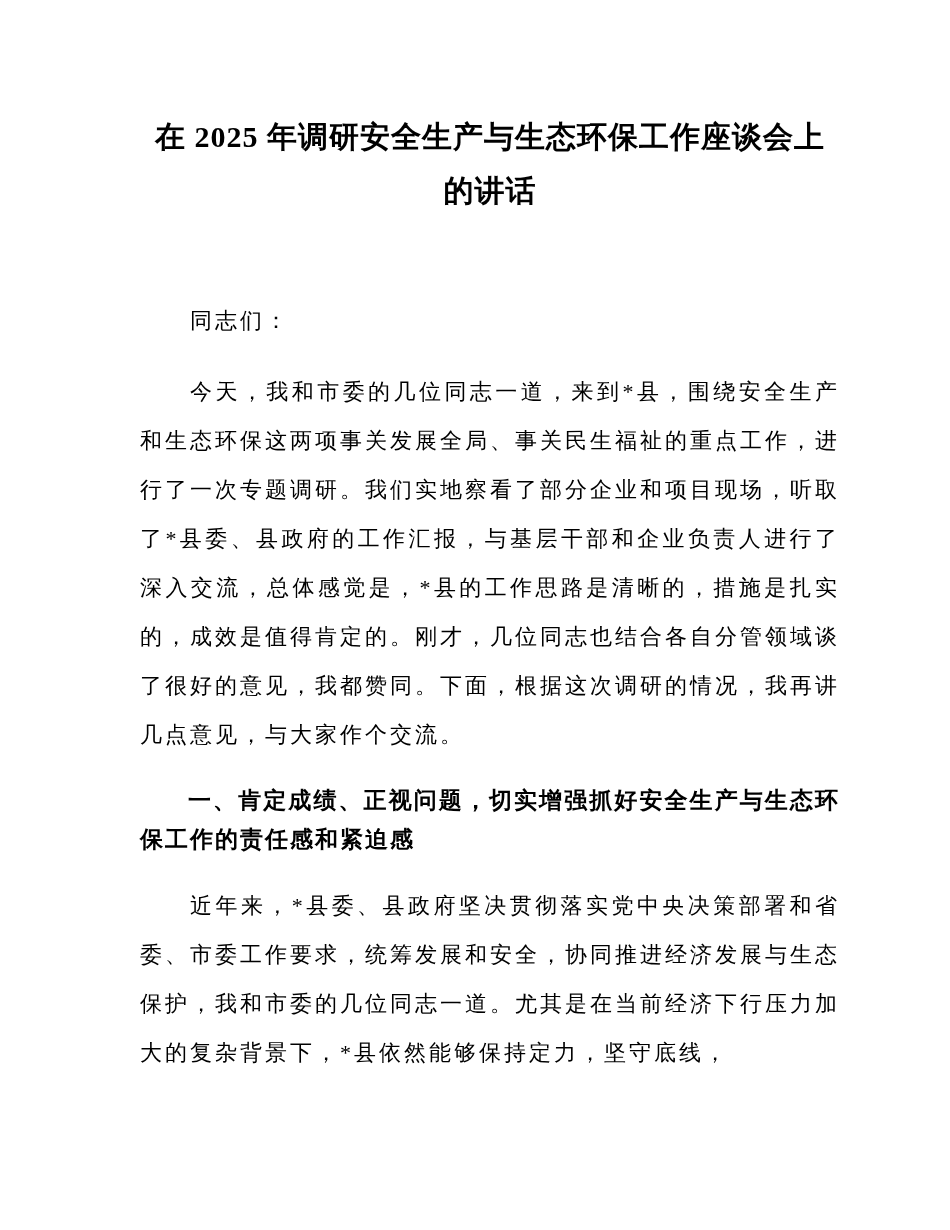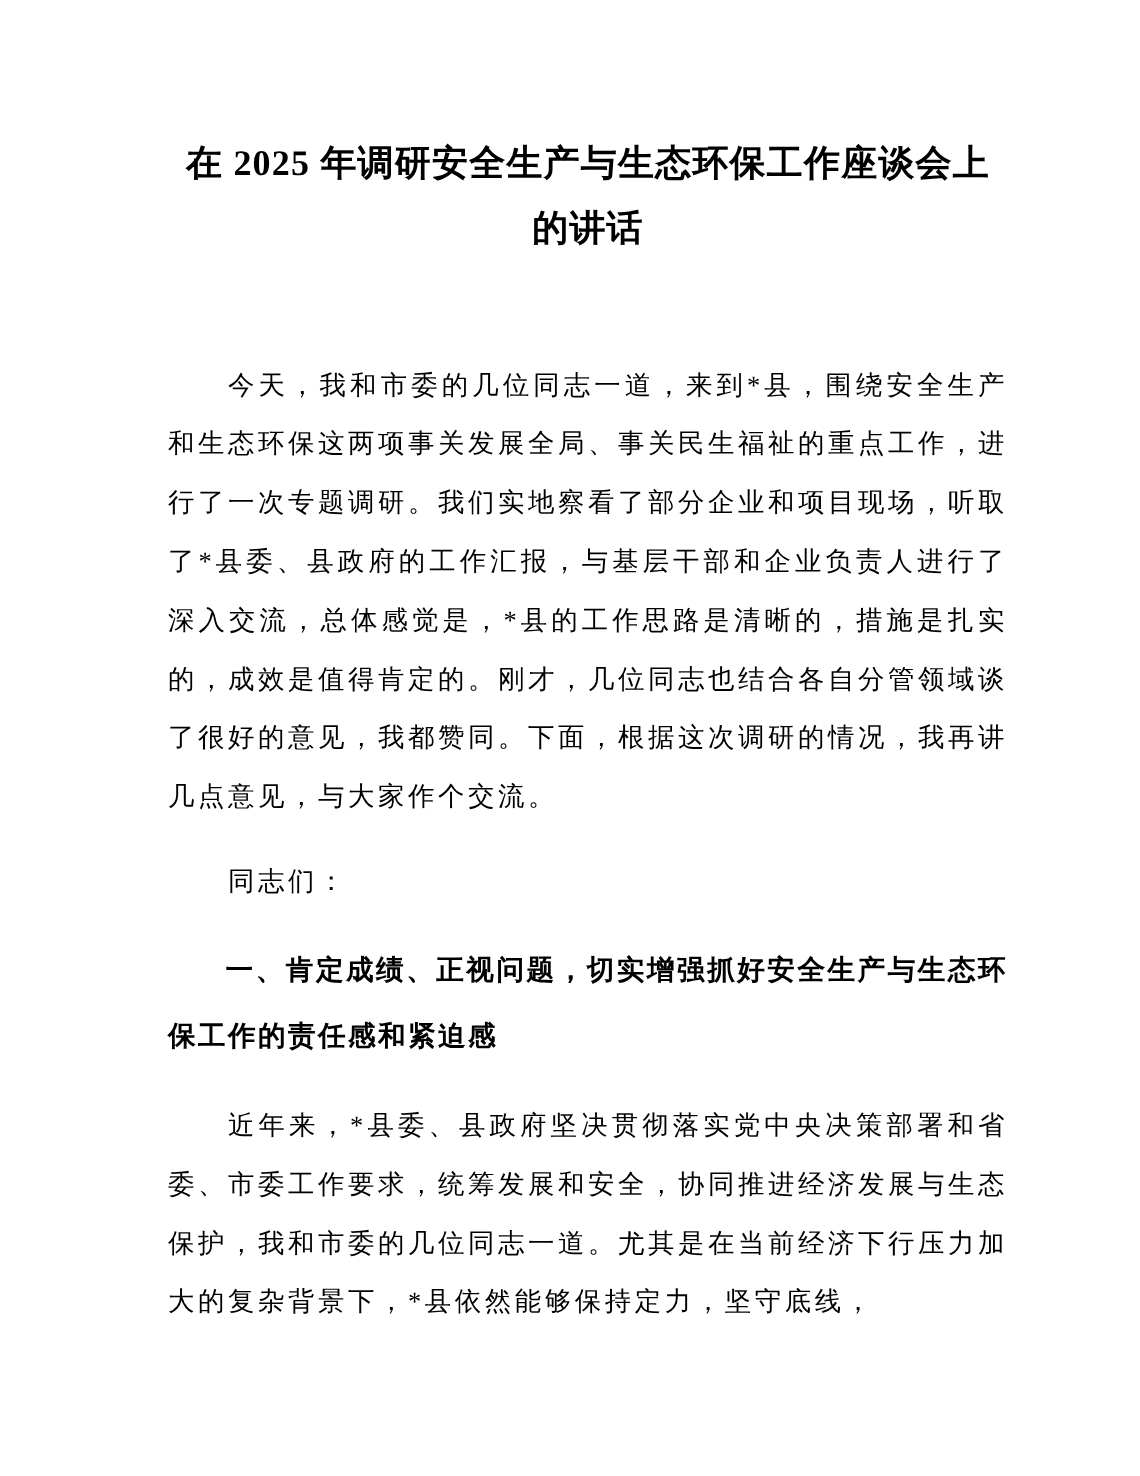--- a/index.html
+++ b/index.html
@@ -44,37 +44,37 @@
   }
 
   .para.indent {
     text-indent: 50px;
   }
 
   .section-heading {
     font-family: "Liberation Sans", sans-serif;
     font-size: 23px;
     font-weight: bold;
-    line-height: 55px;
+    line-height: 39px;
     letter-spacing: 2px;
     text-align: justify;
     text-justify: inter-ideograph;
     text-indent: 48px;
     color: #000000;
     margin-bottom: 22px;
   }
 </style>
 </head>
 <body>
 
 <div class="page">
 
   <h1 class="doc-title">在 2025 年调研安全生产与生态环保工作座谈会上的讲话</h1>
 
+  <p class="para indent">同志们：</p>
+
   <p class="para indent">今天，我和市委的几位同志一道，来到*县，围绕安全生产和生态环保这两项事关发展全局、事关民生福祉的重点工作，进行了一次专题调研。我们实地察看了部分企业和项目现场，听取了*县委、县政府的工作汇报，与基层干部和企业负责人进行了深入交流，总体感觉是，*县的工作思路是清晰的，措施是扎实的，成效是值得肯定的。刚才，几位同志也结合各自分管领域谈了很好的意见，我都赞同。下面，根据这次调研的情况，我再讲几点意见，与大家作个交流。</p>
-
-  <p class="para indent">同志们：</p>
 
   <p class="section-heading">一、肯定成绩、正视问题，切实增强抓好安全生产与生态环保工作的责任感和紧迫感</p>
 
   <p class="para indent">近年来，*县委、县政府坚决贯彻落实党中央决策部署和省委、市委工作要求，统筹发展和安全，协同推进经济发展与生态保护，我和市委的几位同志一道。尤其是在当前经济下行压力加大的复杂背景下，*县依然能够保持定力，坚守底线，</p>
 
 </div>
 
 </body></html>

